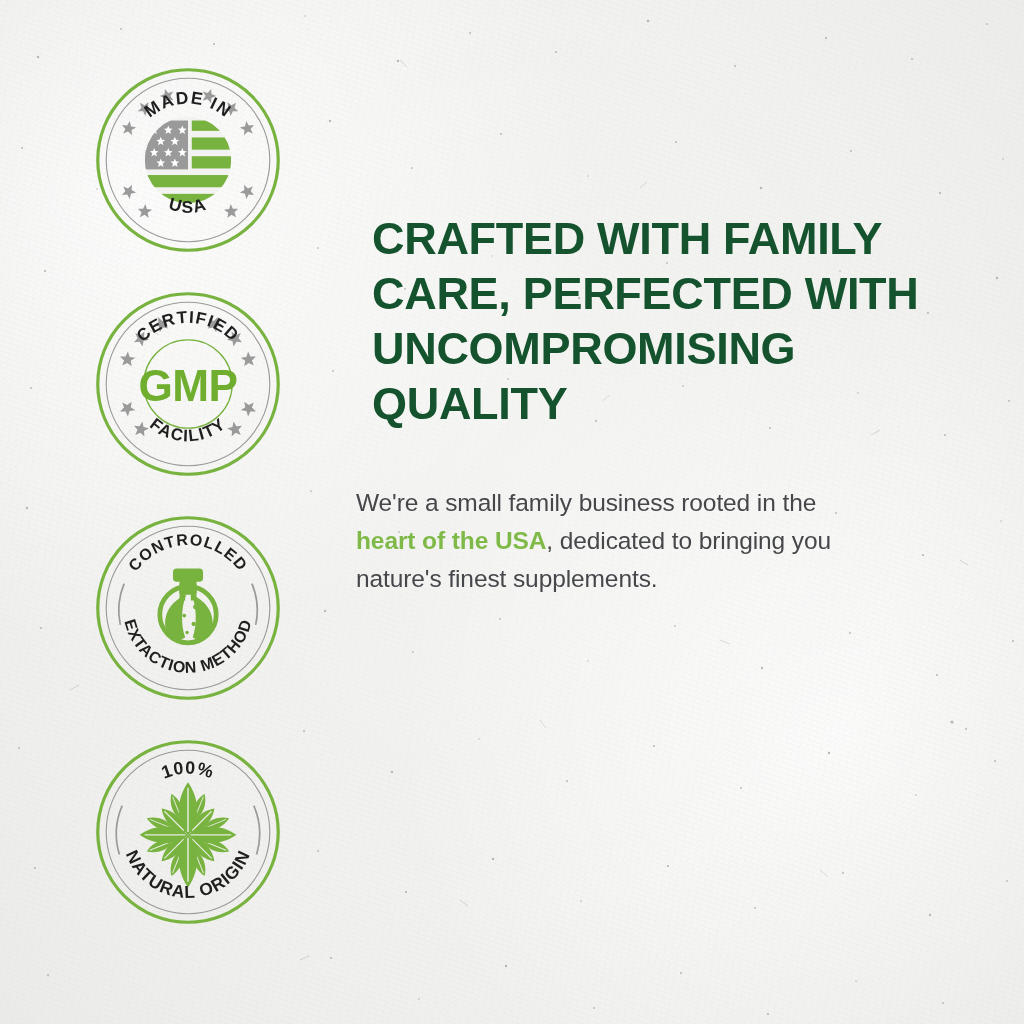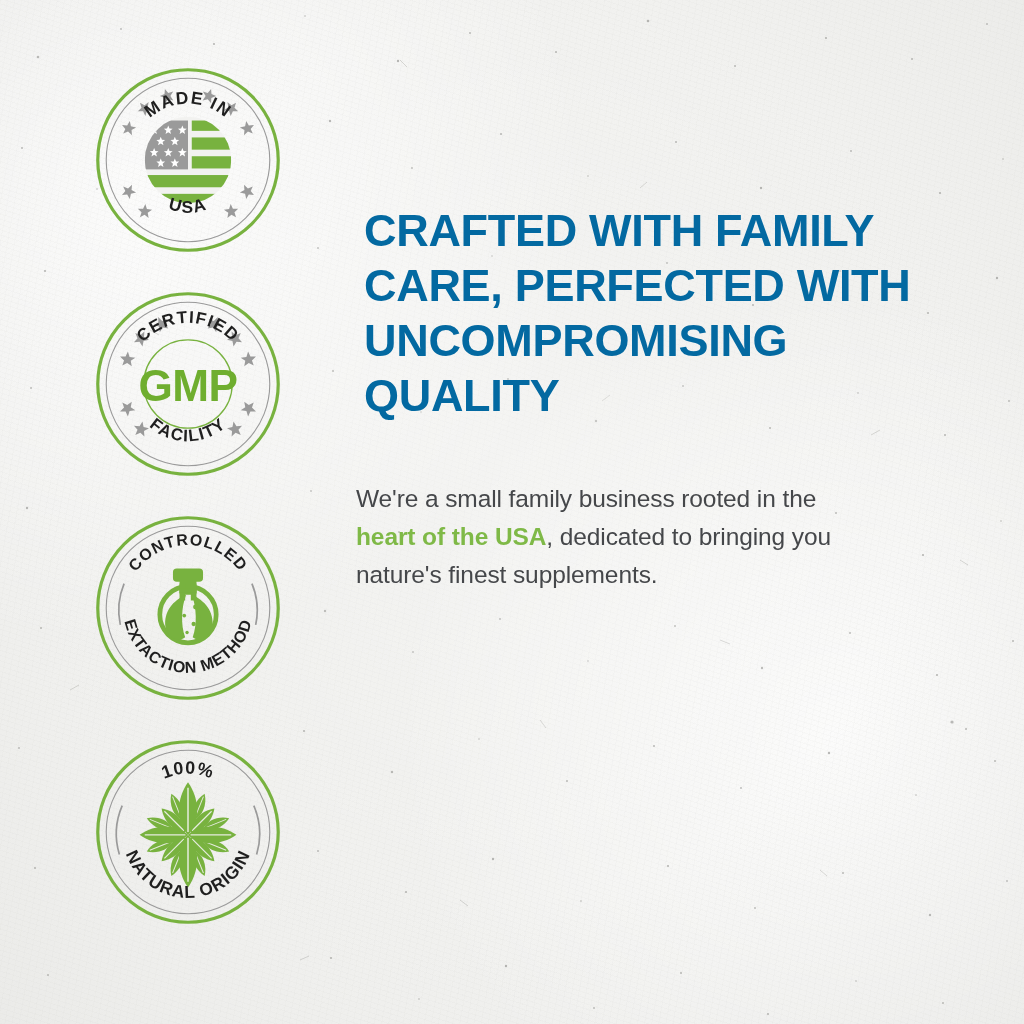--- a/index.html
+++ b/index.html
@@ -69,37 +69,37 @@
   .badge svg { display: block; }
 
   
   .content {
     position: absolute;
     left: 356px;
     top: 196px;
     width: 566px;
   }
   .headline {
-    margin: 8px;
+    margin: 16px;
     font-family: "Liberation Sans", sans-serif;
     font-weight: bold;
     font-size: 45px;
     line-height: 1.22;
     letter-spacing: -0.3px;
-    color: #0369a1;
+    color: #14532d;
     text-transform: uppercase;
     width: 560px;
   }
   .body-copy {
     margin: 0;
     padding-top: 36px;
     width: 520px;
   }
   .body-copy p {
-    margin: 12px 0 30px 0;
+    margin: 0 0 30px 0;
     font-family: "Liberation Sans", sans-serif;
     font-weight: normal;
     font-size: 24.5px;
     line-height: 1.57;
     letter-spacing: -0.1px;
     color: #45474a;
   }
   .body-copy p:last-child { margin-bottom: 0; }
   .hl {
     color: #7fb947;

